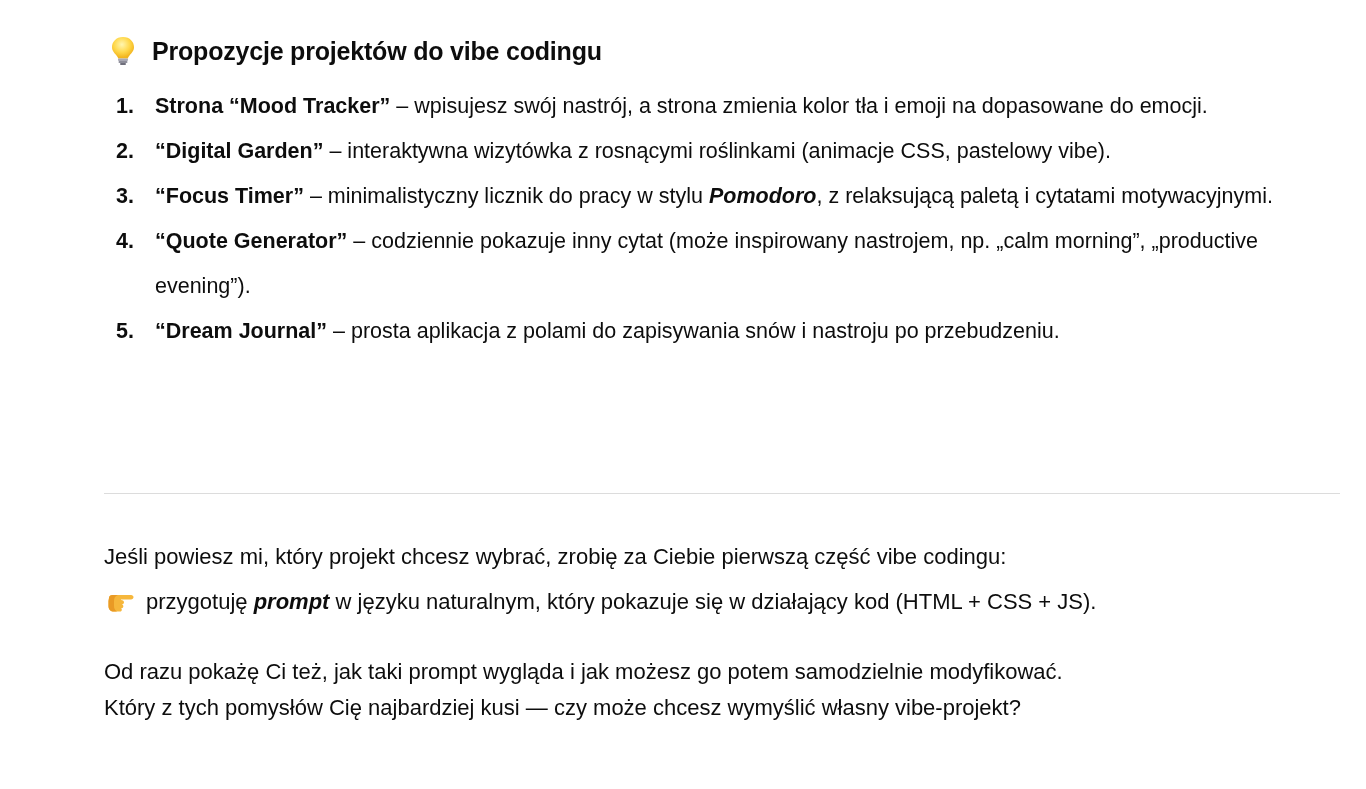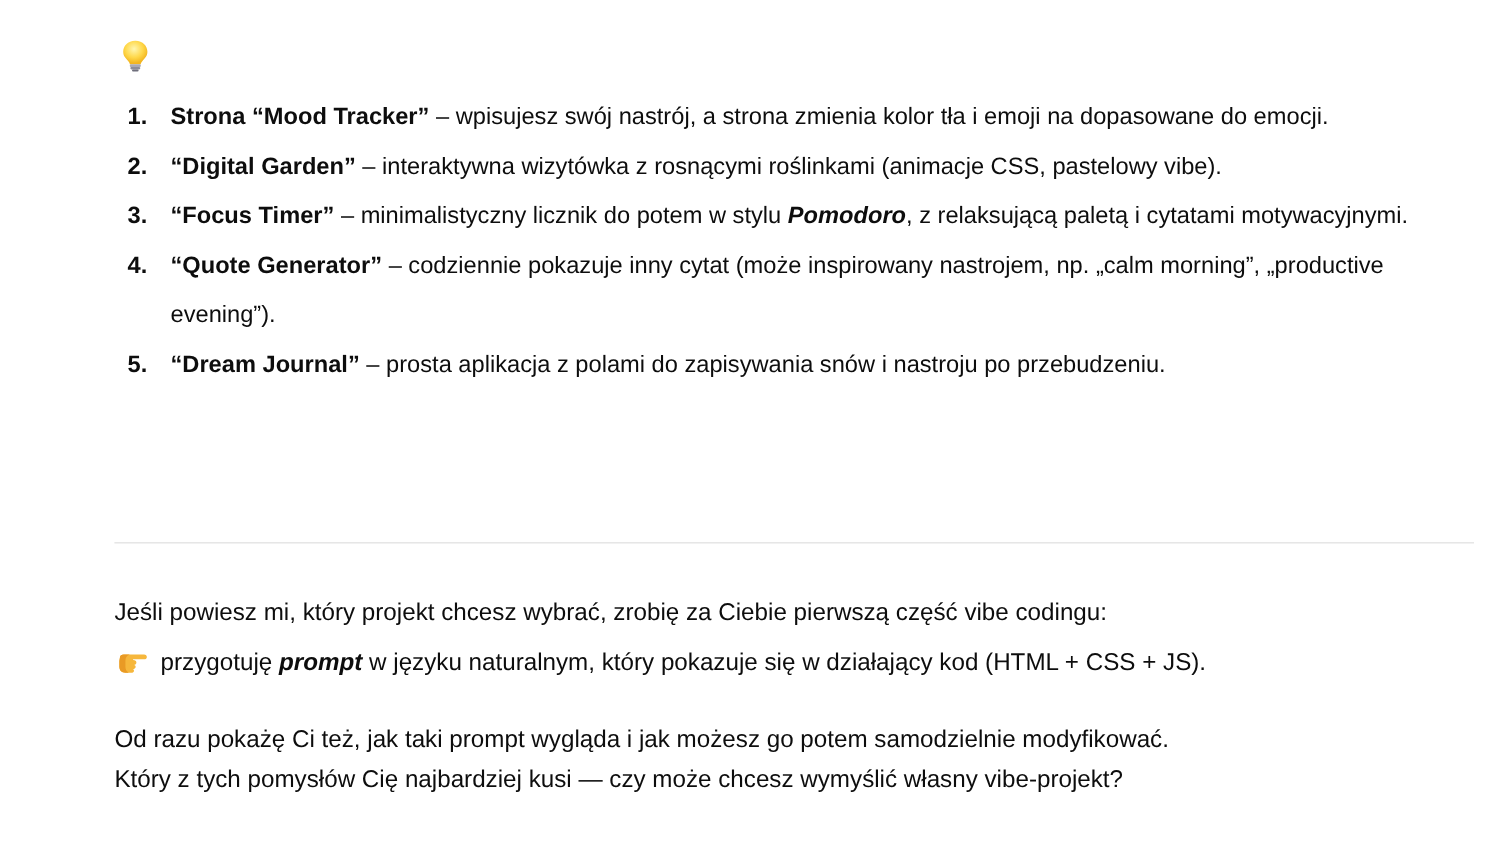--- a/index.html
+++ b/index.html
@@ -107,34 +107,35 @@
             <stop offset="60%" stop-color="#ffd84a"></stop>
             <stop offset="100%" stop-color="#f2b51f"></stop>
           </radialGradient>
         </defs>
         <path d="M13 1 C6 1 2 6 2 11 C2 15 4.5 17 6.5 19.5 C7.5 20.8 8 21.5 8 22.5 L18 22.5 C18 21.5 18.5 20.8 19.5 19.5 C21.5 17 24 15 24 11 C24 6 20 1 13 1 Z" fill="url(#bg1)"></path>
         <rect x="8" y="22.5" width="10" height="2.4" rx="1" fill="#a9a9b4"></rect>
         <rect x="8.5" y="24.9" width="9" height="2.2" rx="1" fill="#8d8d99"></rect>
         <rect x="10" y="27.1" width="6" height="2" rx="1" fill="#6f6f7c"></rect>
       </svg>
     </span>
+    <span>Propozycje projektów do vibe codingu</span>
   </div>
 
   <ol class="list">
     <li>
       <span class="num">1.</span>
       <b>Strona “Mood Tracker”</b><span> – wpisujesz swój nastrój, a strona zmienia kolor tła i emoji na dopasowane do emocji.</span>
     </li>
     <li>
       <span class="num">2.</span>
       <b>“Digital Garden”</b><span> – interaktywna wizytówka z rosnącymi roślinkami (animacje CSS, pastelowy vibe).</span>
     </li>
     <li>
       <span class="num">3.</span>
-      <b>“Focus Timer”</b><span> – minimalistyczny licznik do potem w stylu </span><i>Pomodoro</i><span>, z relaksującą paletą i cytatami motywacyjnymi.</span>
+      <b>“Focus Timer”</b><span> – minimalistyczny licznik do pracy w stylu </span><i>Pomodoro</i><span>, z relaksującą paletą i cytatami motywacyjnymi.</span>
     </li>
     <li>
       <span class="num">4.</span>
       <b>“Quote Generator”</b><span> – codziennie pokazuje inny cytat (może inspirowany nastrojem, np. „calm morning”, „productive evening”).</span>
     </li>
     <li>
       <span class="num">5.</span>
       <b>“Dream Journal”</b><span> – prosta aplikacja z polami do zapisywania snów i nastroju po przebudzeniu.</span>
     </li>
   </ol>

